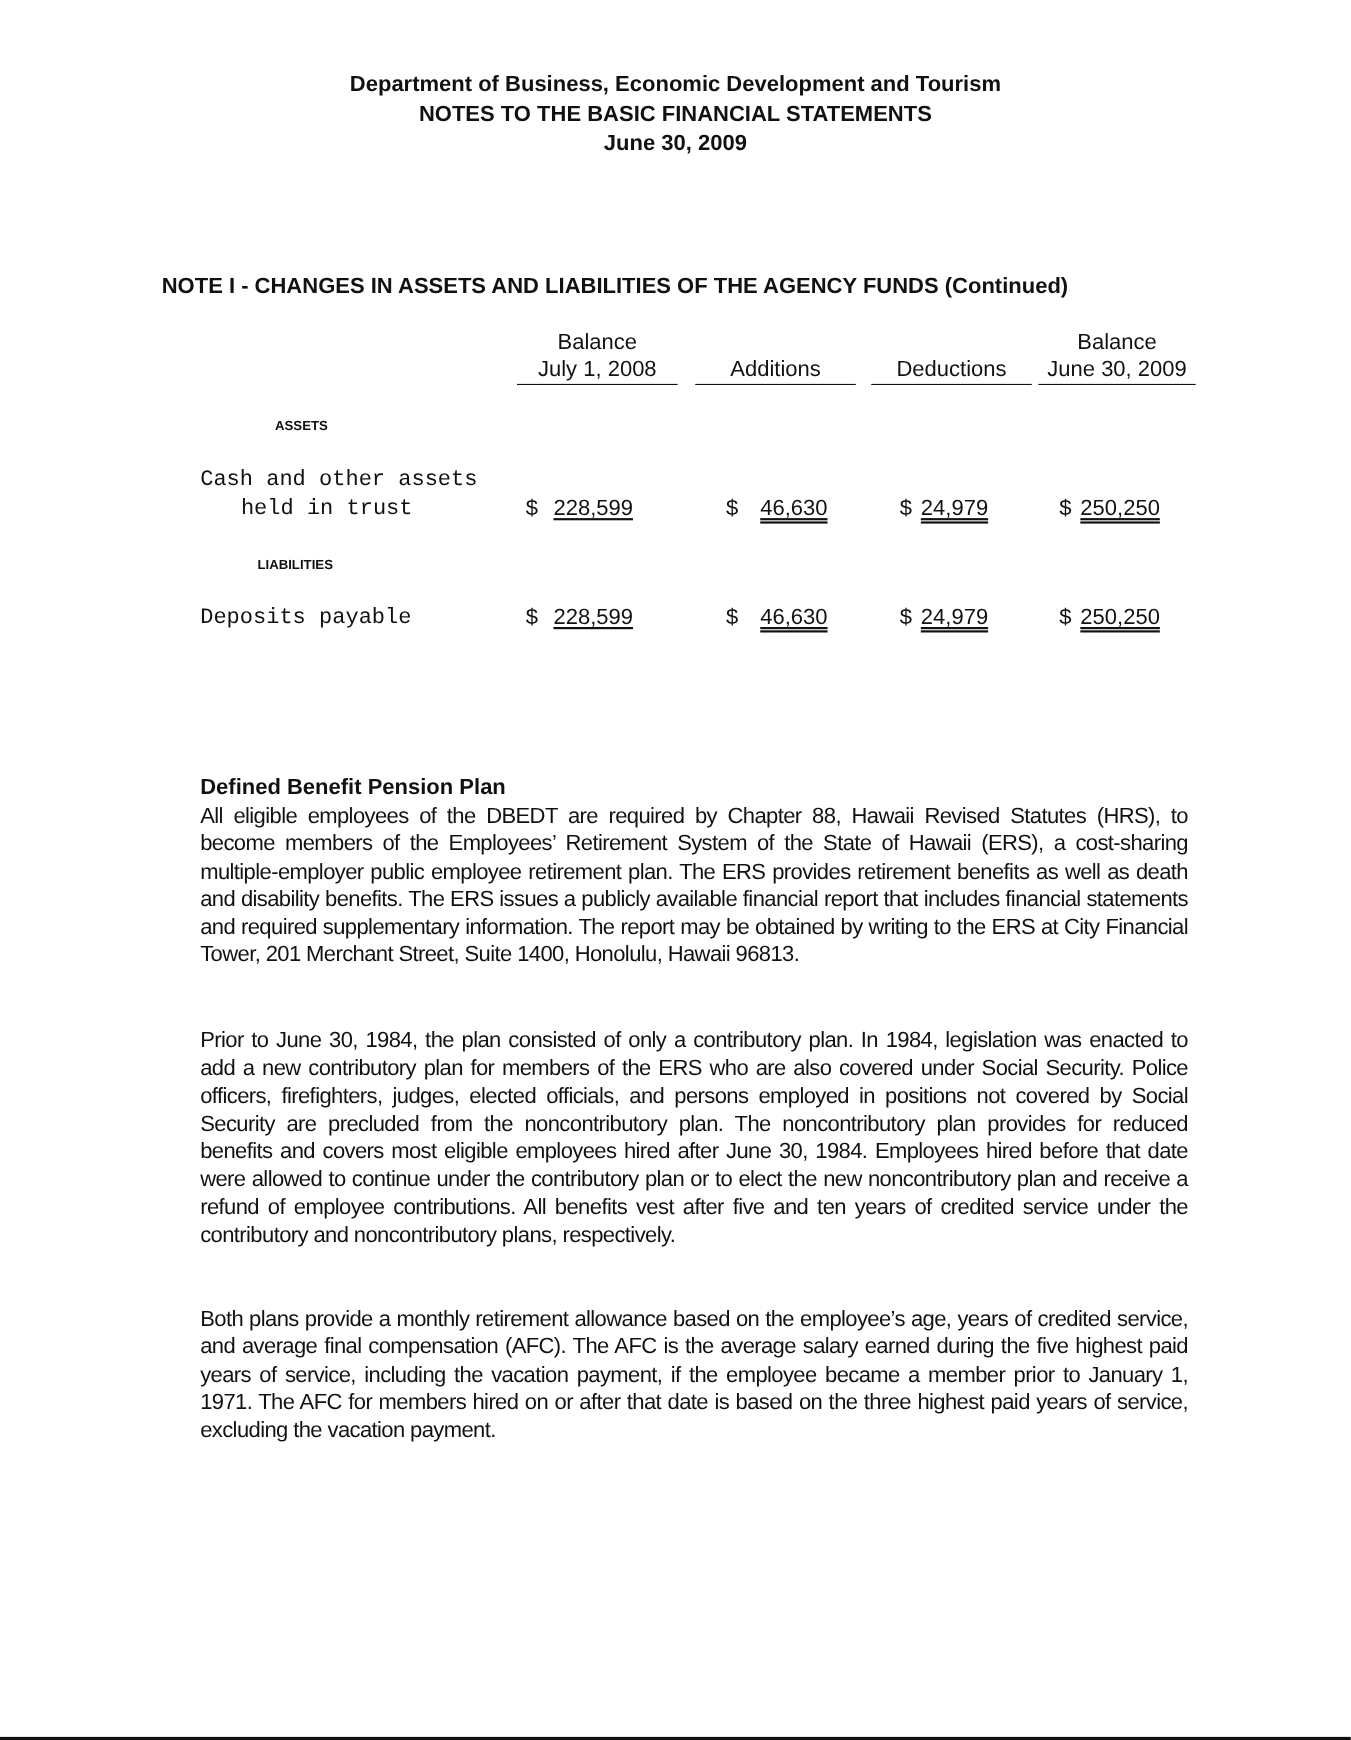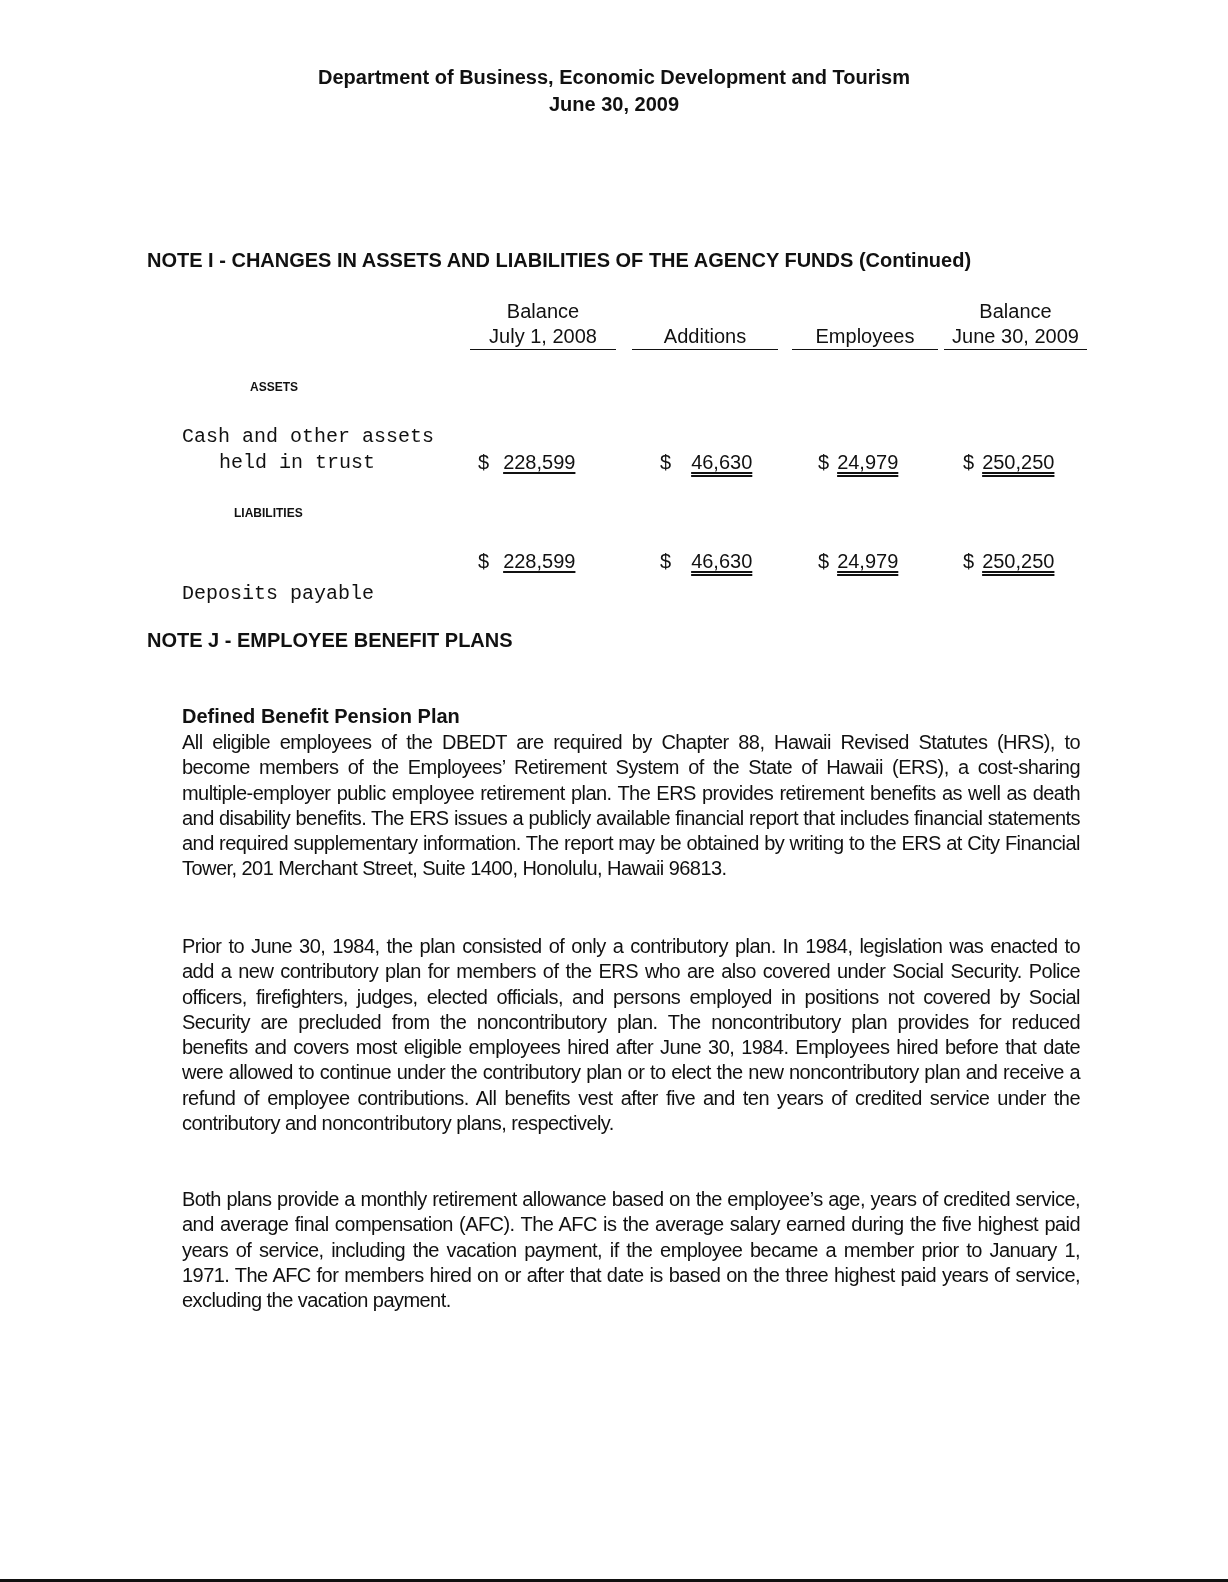--- a/index.html
+++ b/index.html
@@ -83,21 +83,21 @@
 
     .row-label {
       position: absolute;
       font-size: 20px;
       line-height: 25px;
       white-space: nowrap;
       font-family: Liberation Mono, monospace;
     }
     #row-1-label-a { left: 182px; top: 424px; }
     #row-1-label-b { left: 219px; top: 450px; }
-    #row-2-label { left: 182px; top: 549px; margin-top: 32px; }
+    #row-2-label { left: 182px; top: 549px; }
 
     .amount {
       position: absolute;
       font-size: 20px;
       line-height: 25px;
       white-space: nowrap;
     }
     .amount .dollar { display: inline-block; }
     .amount .val {
       display: inline-block;
@@ -141,36 +141,37 @@
       background: #111111;
     }
   </style>
 </head>
 <body>
 
 <div class="page">
 
   <div class="header">
     <div>Department of Business, Economic Development and Tourism</div>
+    <div>NOTES TO THE BASIC FINANCIAL STATEMENTS</div>
     <div>June 30, 2009</div>
   </div>
 
   <div class="note-heading" id="note-i-heading">NOTE I - CHANGES IN ASSETS AND LIABILITIES OF THE AGENCY FUNDS (Continued)</div>
 
   <div class="col-head" id="col-1">
     <span>Balance</span>
     <span class="line2">July 1, 2008</span>
   </div>
   <div class="col-head" id="col-2">
     <span>&nbsp;</span>
     <span class="line2">Additions</span>
   </div>
   <div class="col-head" id="col-3">
     <span>&nbsp;</span>
-    <span class="line2">Employees</span>
+    <span class="line2">Deductions</span>
   </div>
   <div class="col-head" id="col-4">
     <span>Balance</span>
     <span class="line2">June 30, 2009</span>
   </div>
 
   <div class="section-label" id="assets-label">ASSETS</div>
   <div class="row-label" id="row-1-label-a">Cash and other assets</div>
   <div class="row-label" id="row-1-label-b">held in trust</div>
 
@@ -196,21 +197,20 @@
   <div class="amount r2 c2">
     <span class="dollar">$</span><span class="val">46,630</span>
   </div>
   <div class="amount r2 c3">
     <span class="dollar">$</span><span class="val">24,979</span>
   </div>
   <div class="amount r2 c4">
     <span class="dollar">$</span><span class="val">250,250</span>
   </div>
 
-  <div class="note-heading" id="note-j-heading">NOTE J - EMPLOYEE BENEFIT PLANS</div>
   <div class="subheading">Defined Benefit Pension Plan</div>
 
   <p class="para" id="para-1" style="margin:0">All eligible employees of the DBEDT are required by Chapter 88, Hawaii Revised Statutes (HRS), to become members of the Employees’ Retirement System of the State of Hawaii (ERS), a cost-sharing multiple-employer public employee retirement plan. The ERS provides retirement benefits as well as death and disability benefits. The ERS issues a publicly available financial report that includes financial statements and required supplementary information. The report may be obtained by writing to the ERS at City Financial Tower, 201 Merchant Street, Suite 1400, Honolulu, Hawaii 96813.</p>
   <p class="para" id="para-2" style="margin:0">Prior to June 30, 1984, the plan consisted of only a contributory plan. In 1984, legislation was enacted to add a new contributory plan for members of the ERS who are also covered under Social Security. Police officers, firefighters, judges, elected officials, and persons employed in positions not covered by Social Security are precluded from the noncontributory plan. The noncontributory plan provides for reduced benefits and covers most eligible employees hired after June 30, 1984. Employees hired before that date were allowed to continue under the contributory plan or to elect the new noncontributory plan and receive a refund of employee contributions. All benefits vest after five and ten years of credited service under the contributory and noncontributory plans, respectively.</p>
   <p class="para" id="para-3" style="margin:0">Both plans provide a monthly retirement allowance based on the employee’s age, years of credited service, and average final compensation (AFC). The AFC is the average salary earned during the five highest paid years of service, including the vacation payment, if the employee became a member prior to January 1, 1971. The AFC for members hired on or after that date is based on the three highest paid years of service, excluding the vacation payment.</p>
 
   <div class="bottom-rule"></div>
 </div>
 
 </body></html>

